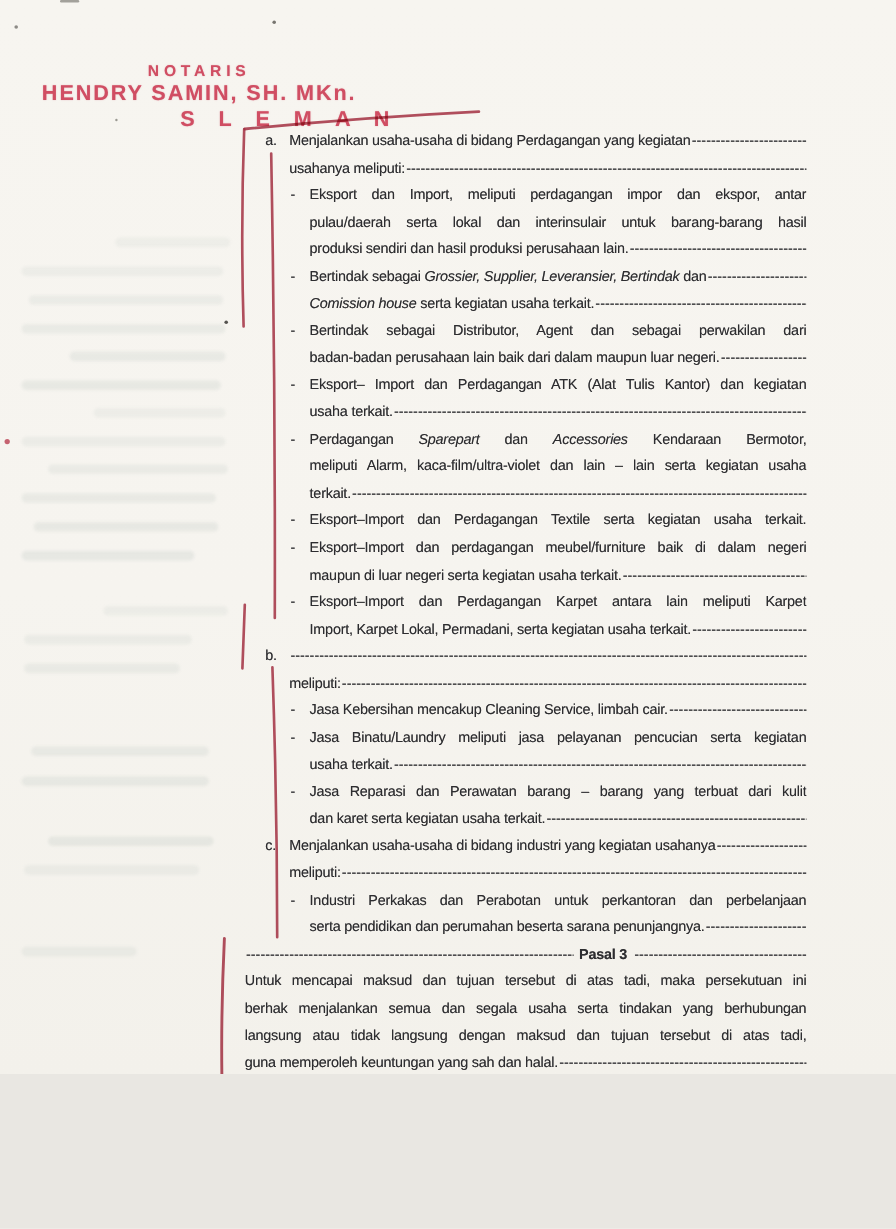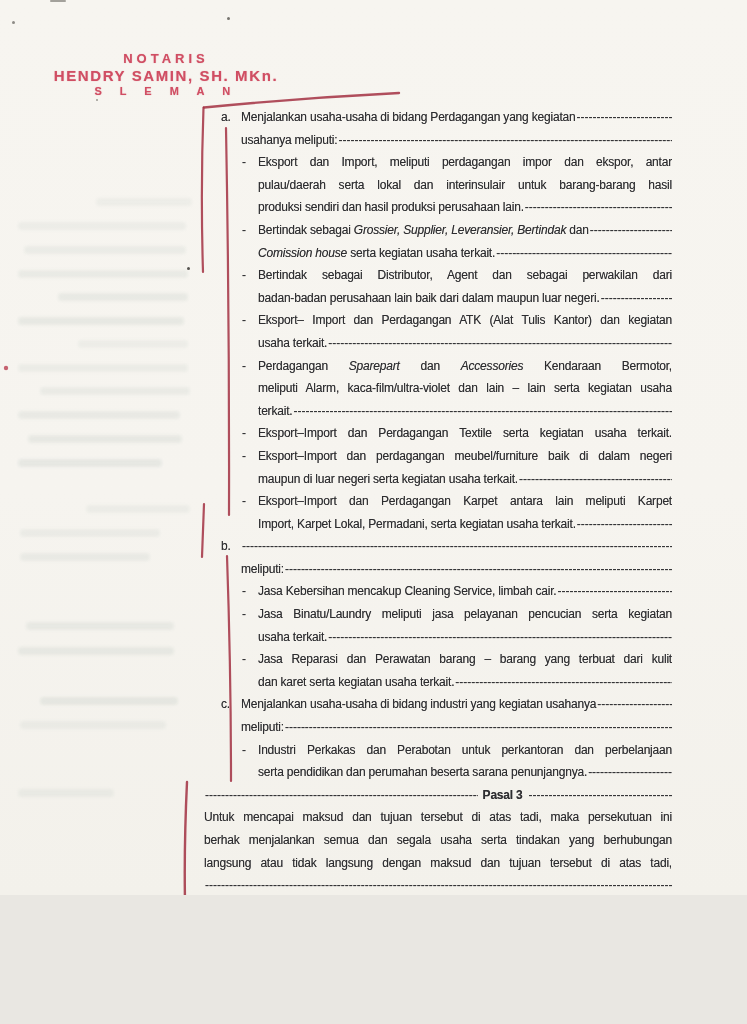--- a/index.html
+++ b/index.html
@@ -9,22 +9,22 @@
     background:linear-gradient(180deg,#f7f5f0 0%,#f6f4ef 55%,#f3f1eb 100%);
     font-family:"Liberation Sans",sans-serif;
   }
   
   .letterhead{
     position:absolute;left:0;top:51px;width:332px;text-align:center;
     color:#d04e63;font-weight:bold;
     text-shadow:0 0 1px rgba(205,75,98,.5);
   }
   .lh1{font-size:13px;letter-spacing:4px;}
-  .lh2{font-size:15px;letter-spacing:1.6px;margin-top:1px;white-space:nowrap;}
-  .lh3{font-size:11px;letter-spacing:7.5px;margin-top:1px;}
+  .lh2{font-size:18px;letter-spacing:1.6px;margin-top:1px;white-space:nowrap;}
+  .lh3{font-size:18px;letter-spacing:7.5px;margin-top:1px;text-align:right;}
   
   .deed-body{
     position:absolute;left:204px;top:106px;width:468px;
     color:#2d2d30;font-size:12px;letter-spacing:-0.2px;line-height:22.6px;
     text-shadow:0 0 .5px rgba(45,45,48,.55);
   }
   .line{display:flex;align-items:center;height:22.6px;}
   .t{white-space:pre;}
   .t.stretch{
     flex:1 1 auto;min-width:0;white-space:normal;
@@ -280,20 +280,21 @@
         <div class="line">
           <span class="t stretch"><span>Untuk mencapai maksud dan tujuan tersebut di atas tadi, maka persekutuan ini</span></span>
         </div>
         <div class="line">
           <span class="t stretch"><span>berhak menjalankan semua dan segala usaha serta tindakan yang berhubungan</span></span>
         </div>
         <div class="line">
           <span class="t stretch"><span>langsung atau tidak langsung dengan maksud dan tujuan tersebut di atas tadi,</span></span>
         </div>
         <div class="line">
+          <span class="t"><span>guna memperoleh keuntungan yang sah dan halal.</span></span>
           <span class="fill">------------------------------------------------------------------------------------------------------------------------------------------------------</span>
         </div>
       </div>
       <div class="line heading-line">
         <span class="fill" style="flex-grow: 1;">------------------------------------------------------------------------------------------------------------------------------------------------------</span>
         <span class="hl">Pasal 4</span>
         <span class="fill" style="flex-grow: 1.15;">------------------------------------------------------------------------------------------------------------------------------------------------------</span>
       </div>
     </div>
 

